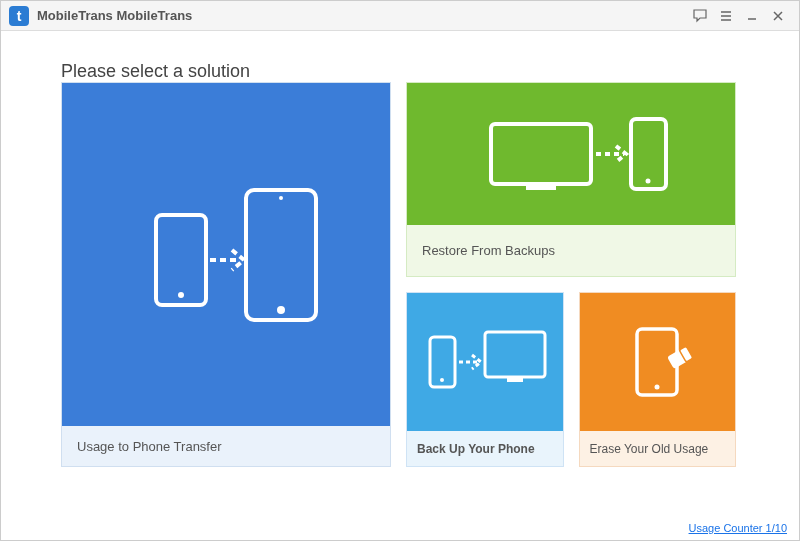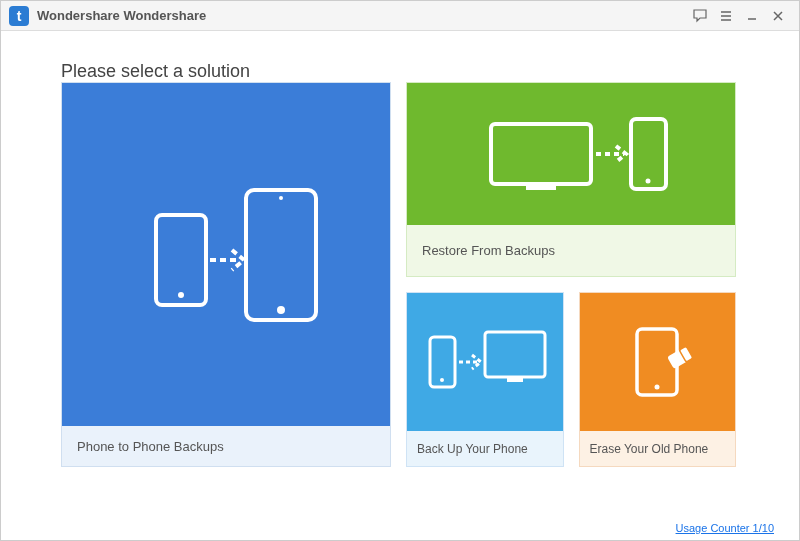--- a/index.html
+++ b/index.html
@@ -61,42 +61,42 @@
 .card-large-wrap .label{height:40px;background:#eaf2fb;display:flex;align-items:center;padding:0 15px;font-size:13px;color:#555;}
 
 .card-wide { grid-column:2; grid-row:1/3; display:flex; flex-direction:column; border:1px solid #d5ebc3;}
 .card-wide .img{flex:1;background:#6fb92e;display:flex;align-items:center;justify-content:center;}
 .card-wide .label{height:51px;background:#f0f8e6;display:flex;align-items:center;padding:0 15px;font-size:13px;color:#555;}
 
 .small-row { grid-column:2; grid-row:3/5; display:flex; gap:15px;}
 .card-small { flex:1; display:flex; flex-direction:column; }
 .card-small.blue { border:1px solid #cfe3f5;}
 .card-small.blue .img{flex:1;background:#3fa9e5;display:flex;align-items:center;justify-content:center;}
-.card-small.blue .label{height:35px;background:#e9f4fc;display:flex;align-items:center;padding:0 10px;font-size:12px;color:#555;}
+.card-small.blue .label{height:35px;background:#e9f4fc;display:flex;align-items:center;padding:0 10px;font-size:12px;color:#555;font-weight:bold;}
 .card-small.orange { border:1px solid #f5d9bf;}
 .card-small.orange .img{flex:1;background:#f08c22;display:flex;align-items:center;justify-content:center;}
 .card-small.orange .label{height:35px;background:#fdf1e4;display:flex;align-items:center;padding:0 10px;font-size:12px;color:#555;}
 
 .footer {
   height: 24px;
   display:flex;
   justify-content:flex-end;
   align-items:center;
-  padding:0 25px;
+  padding:0 12px;
 }
 .footer a { font-size:11px; color:#1a73e8; text-decoration:underline; cursor:pointer;}
 
 svg { display:block; }
 </style>
 </head>
 <body>
 
 <div class="titlebar">
   <div class="logo">t</div>
-  <div class="title">Wondershare Wondershare</div>
+  <div class="title">MobileTrans MobileTrans</div>
   <div class="spacer"></div>
   <div class="ctrl">
     <svg width="14" height="14" viewBox="0 0 14 14">
         <path d="M1 1h12v8H7l-3 3v-3H1z" fill="none" stroke="#666" stroke-width="1.2"></path>
       </svg>
   </div>
   <div class="ctrl">
     <svg width="14" height="14" viewBox="0 0 14 14">
         <path d="M2 3h10M2 7h10M2 11h10" stroke="#666" stroke-width="1.5"></path>
       </svg>
@@ -121,21 +121,21 @@
       <div class="img">
         <svg width="200" height="180" viewBox="0 0 200 180">
           <rect x="30" y="50" width="50" height="90" rx="6" fill="none" stroke="#fff" stroke-width="4"></rect>
           <circle cx="55" cy="130" r="3" fill="#fff"></circle>
           <rect x="120" y="25" width="70" height="130" rx="8" fill="none" stroke="#fff" stroke-width="4"></rect>
           <circle cx="155" cy="145" r="4" fill="#fff"></circle>
           <circle cx="155" cy="33" r="2" fill="#fff"></circle>
           <path d="M84 95 h30 M106 85 l12 10 l-12 10" fill="none" stroke="#fff" stroke-width="4" stroke-dasharray="6 4"></path>
         </svg>
       </div>
-      <div class="label">Phone to Phone Backups</div>
+      <div class="label">Usage to Phone Transfer</div>
     </div>
 
     <div class="card-wide">
       <div class="img">
         <svg width="220" height="100" viewBox="0 0 220 100">
           <rect x="30" y="20" width="100" height="60" rx="4" fill="none" stroke="#fff" stroke-width="4"></rect>
           <rect x="65" y="80" width="30" height="6" fill="#fff"></rect>
           <rect x="170" y="15" width="35" height="70" rx="5" fill="none" stroke="#fff" stroke-width="4"></rect>
           <circle cx="187" cy="77" r="2.5" fill="#fff"></circle>
           <path d="M135 50 h28 M155 42 l10 8 l-10 8" fill="none" stroke="#fff" stroke-width="4" stroke-dasharray="5 4"></path>
@@ -161,21 +161,21 @@
         <div class="img">
           <svg width="110" height="90" viewBox="0 0 110 90">
             <rect x="35" y="12" width="40" height="66" rx="5" fill="none" stroke="#fff" stroke-width="3.5"></rect>
             <circle cx="55" cy="70" r="2.5" fill="#fff"></circle>
             <g transform="translate(65,40) rotate(-30)">
               <rect x="0" y="0" width="22" height="14" rx="3" fill="#fff"></rect>
               <rect x="14" y="0" width="8" height="14" rx="2" fill="none" stroke="#f08c22" stroke-width="1.5"></rect>
             </g>
           </svg>
         </div>
-        <div class="label">Erase Your Old Phone</div>
+        <div class="label">Erase Your Old Usage</div>
       </div>
     </div>
 
   </div>
 </div>
 
 <div class="footer">
   <a>Usage Counter 1/10</a>
 </div>
 

